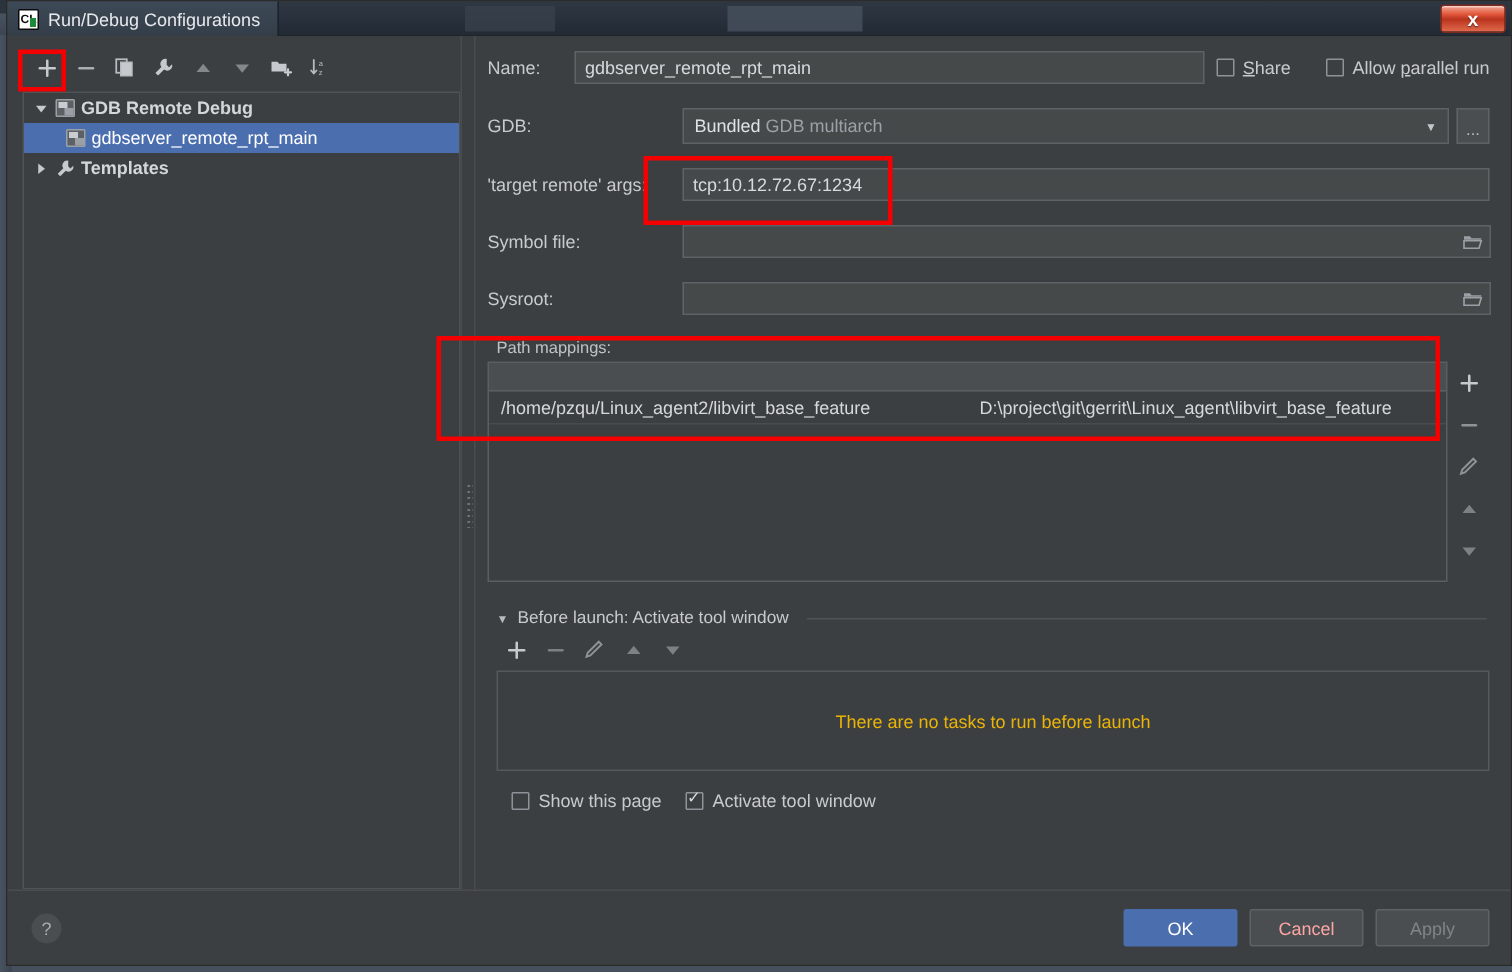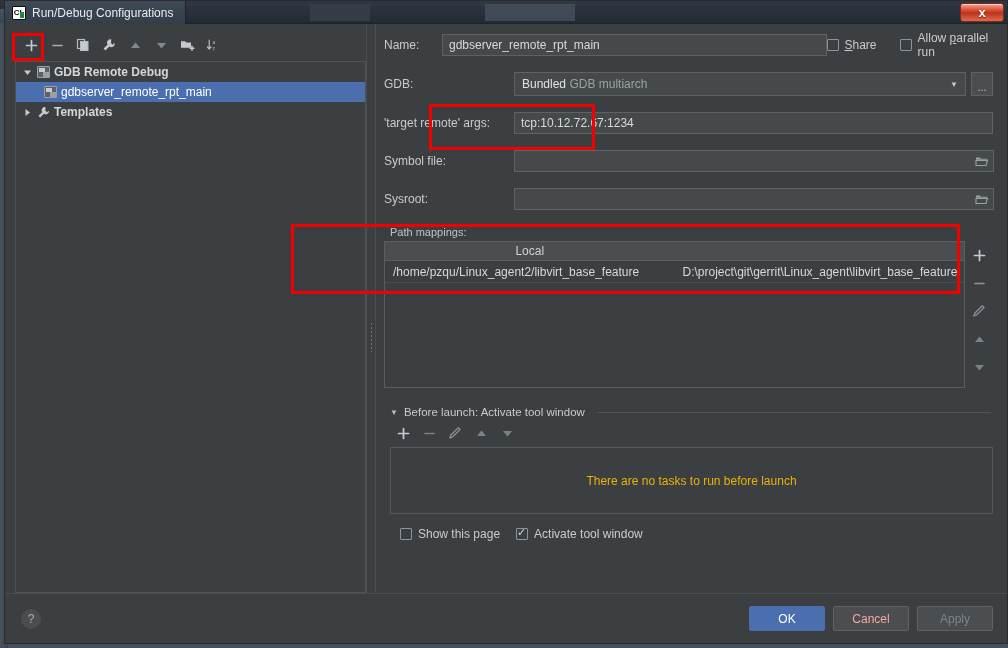--- a/index.html
+++ b/index.html
@@ -75,21 +75,21 @@
   .closebtn span{
     font-size:13px; font-weight:700; color:#ffffff; line-height:13px;
     text-shadow:0 1px 1px rgba(0,0,0,.55); font-family:"Liberation Sans",sans-serif;
   }
 
   
   .body-area { flex:1; display:flex; min-height:0; background:#3c3f41; }
 
   
   .left-pane {
-    width: 361px; flex:none; display:flex; flex-direction:column;
+    width: 302px; flex:none; display:flex; flex-direction:column;
     padding: 8px 0 0 10px;
   }
   .lp-toolbar{ height:26px; display:flex; align-items:center; gap:2px; padding-left:4px;}
   .tbtn{
     width:24px; height:22px; display:flex; align-items:center; justify-content:center;
     cursor:pointer; position:relative;
   }
   .tbtn svg{ display:block; }
   .tree {
     margin-top:3px; flex:1; background:#3c3f41;
@@ -403,21 +403,20 @@
             <path d="M1 2.5h4l1 1.3h6.5v1H1z" fill="#9aa0a5"></path>
             <path d="M1 5.5h11.5L11 10.5H1z" fill="none" stroke="#9aa0a5" stroke-width="1.1"></path>
           </svg>
         </span>
       </div>
 
       <div class="pm-label">Path mappings:</div>
       <div class="pm-wrap">
         <div class="pm-table">
           <div class="pm-head">
-            <div class="c2">Local</div>
           </div>
           <div class="pm-row">
             <div class="c1">/home/pzqu/Linux_agent2/libvirt_base_feature</div>
             <div class="c2">D:\project\git\gerrit\Linux_agent\libvirt_base_feature</div>
           </div>
         </div>
         <div class="pm-side">
           <div class="sbtn">
             <svg width="13" height="13" viewBox="0 0 13 13">
                 <path d="M6.5 1.5v10M1.5 6.5h10" stroke="#c6cace" stroke-width="1.7" stroke-linecap="round"></path>

